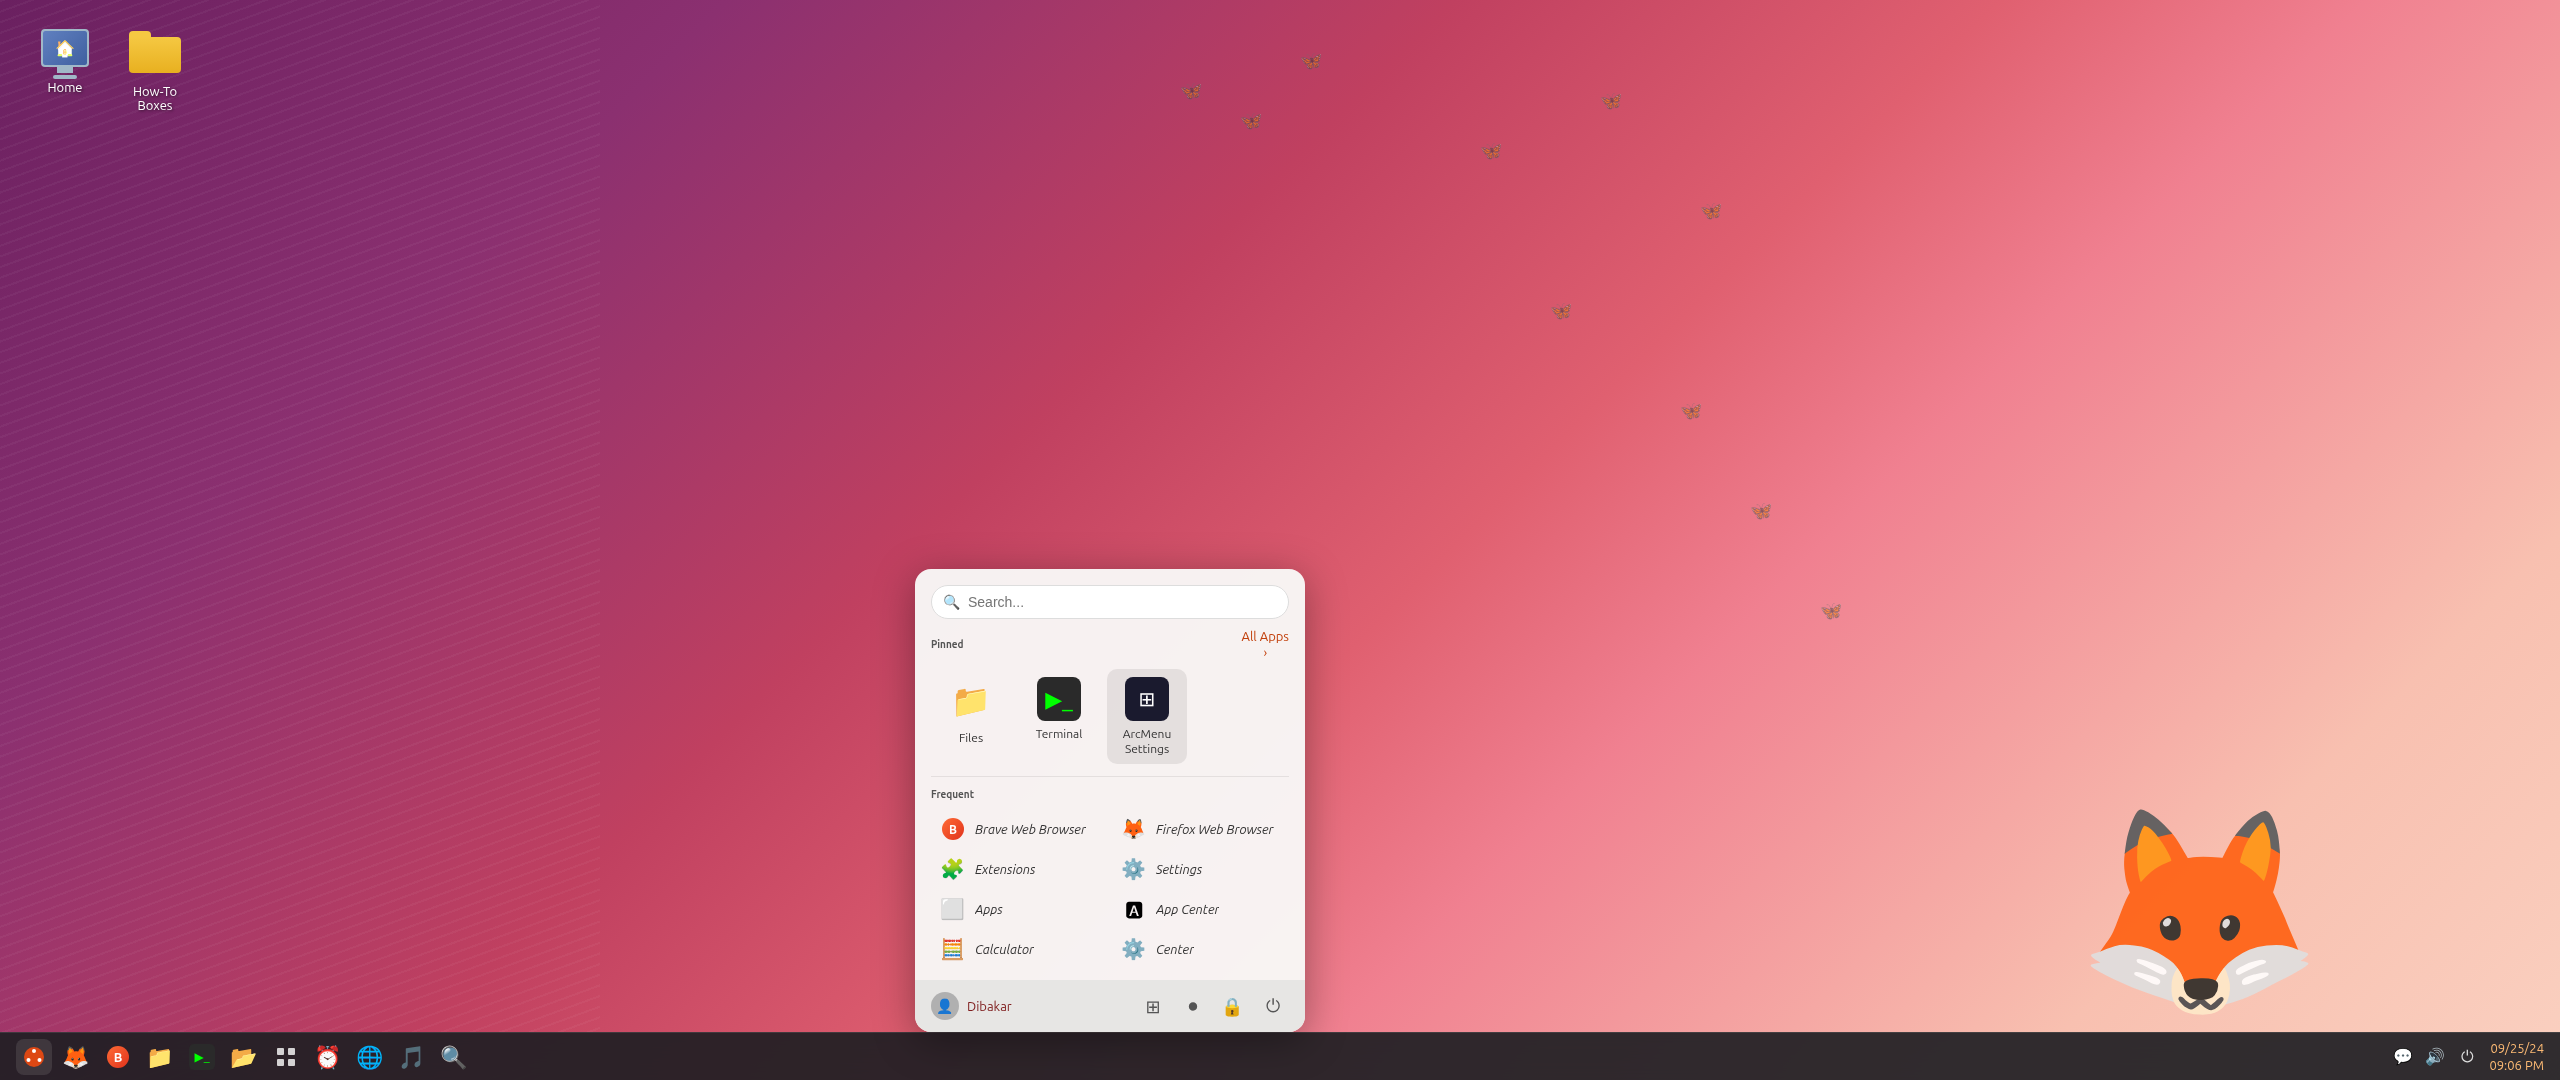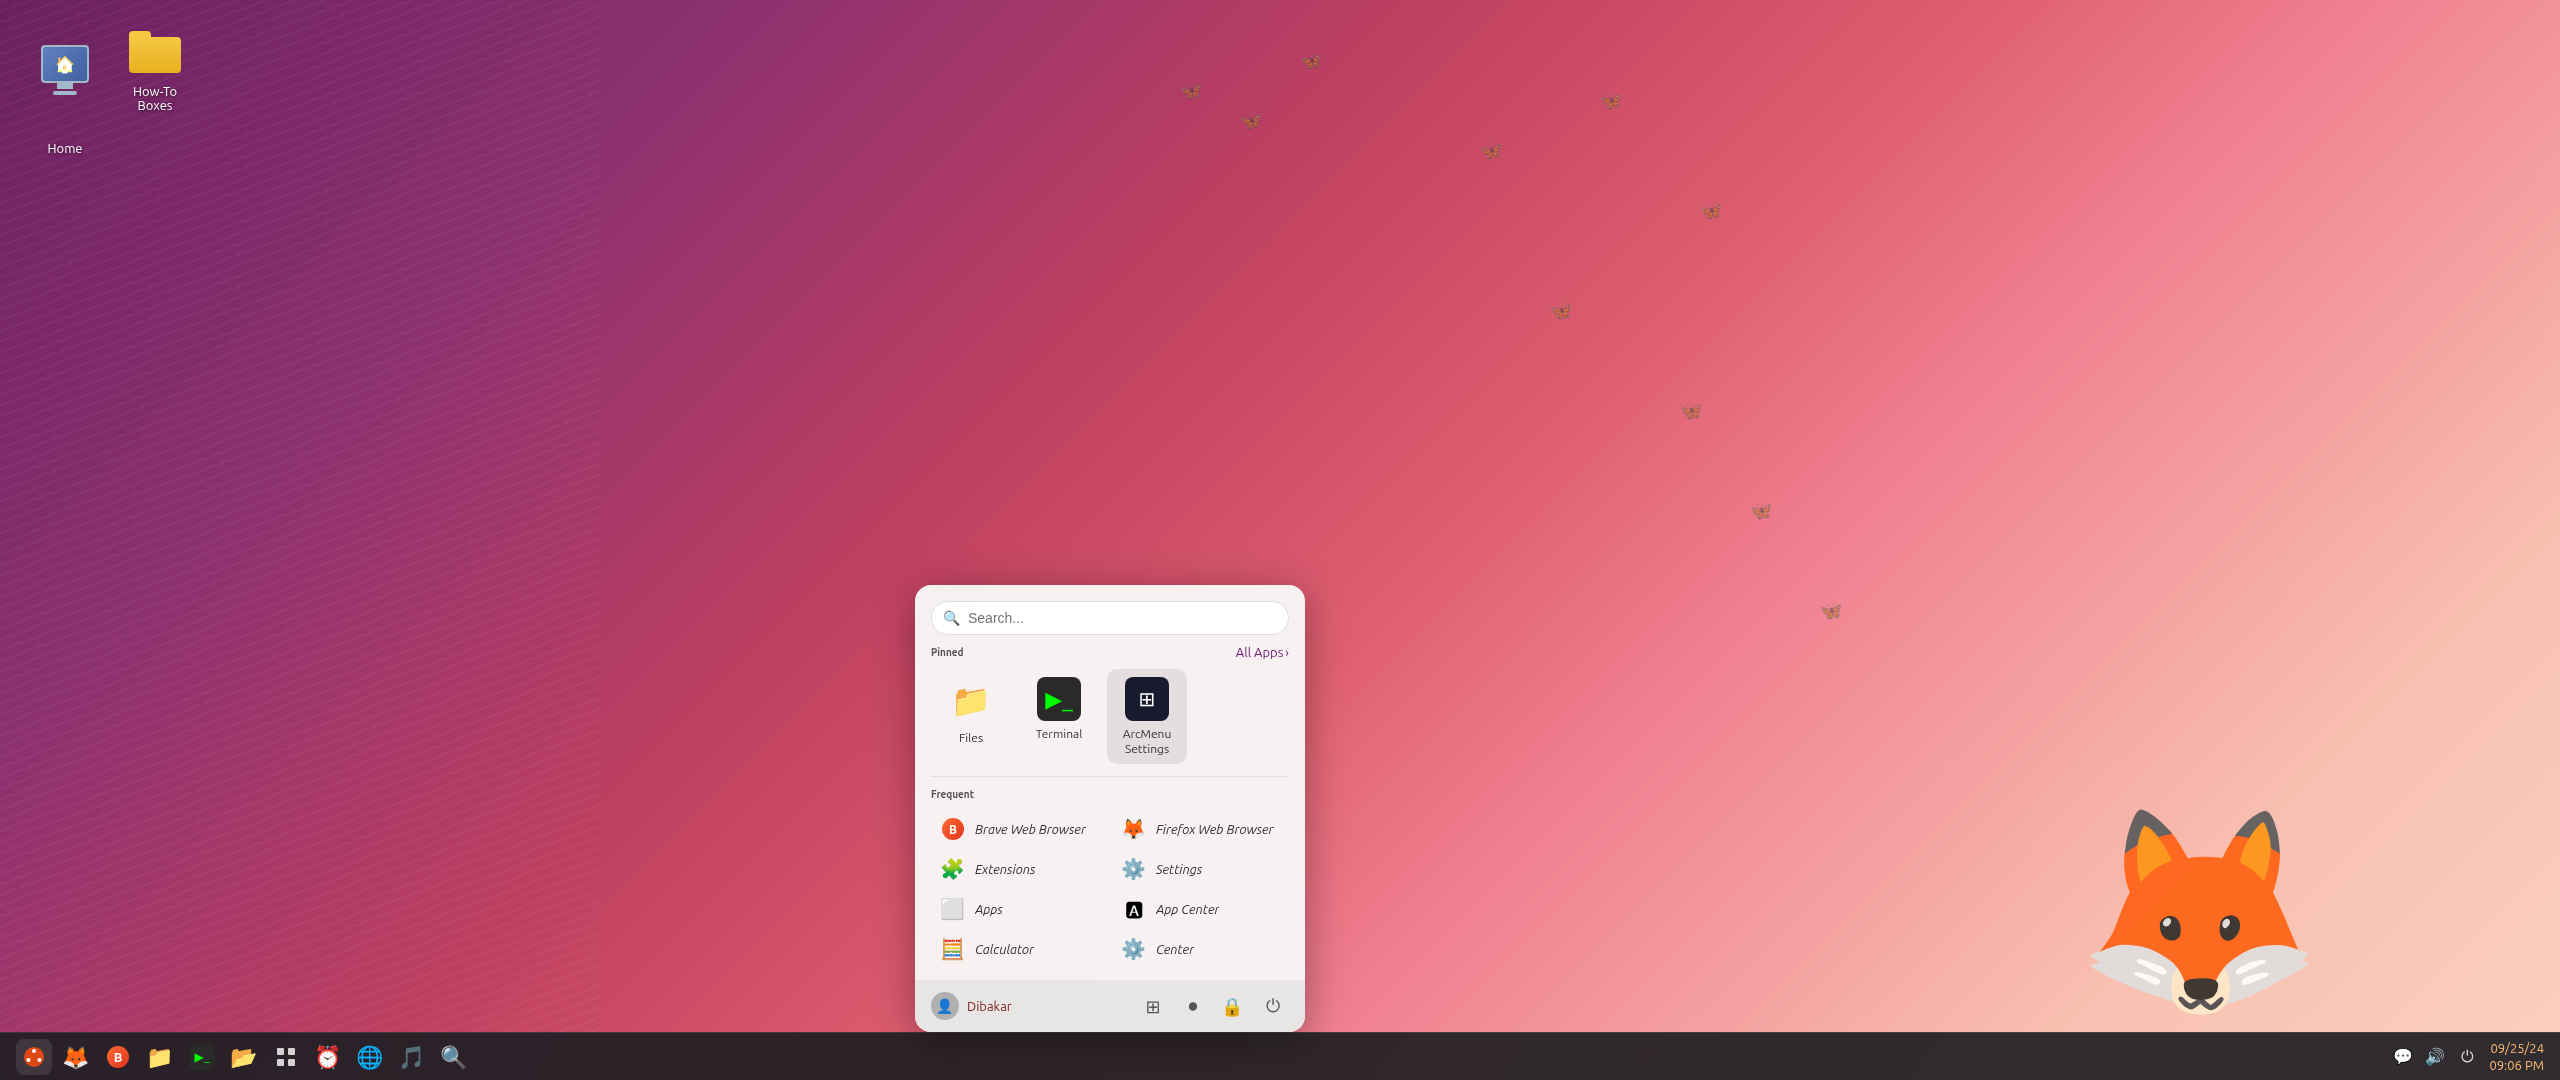--- a/index.html
+++ b/index.html
@@ -222,23 +222,23 @@
     }
 
     .menu-section-title {
       font-size: 10px;
       font-weight: 600;
       color: #555;
     }
 
     .all-apps-link {
       font-size: 13px;
-      color: #701a75;
+      color: #c2410c;
       cursor: pointer;
-      display: flex; align-items: center; gap: 2px;
+      display: flex; align-items: center; gap: 2px; flex-direction: column;
     }
 
     
     .pinned-grid {
       display: flex;
       gap: 8px;
       justify-content: flex-start;
     }
 
     .pinned-app {
@@ -389,21 +389,21 @@
   <div class="butterfly" style="top:110px; left:1240px;">🦋</div>
   <div class="butterfly" style="top:50px; left:1300px;">🦋</div>
   <div class="butterfly" style="top:140px; left:1480px;">🦋</div>
   <div class="butterfly" style="top:90px; left:1600px;">🦋</div>
   <div class="butterfly" style="top:200px; left:1700px;">🦋</div>
   <div class="butterfly" style="top:300px; left:1550px;">🦋</div>
   <div class="butterfly" style="top:400px; left:1680px;">🦋</div>
   <div class="butterfly" style="top:500px; left:1750px;">🦋</div>
   <div class="butterfly" style="top:600px; left:1820px;">🦋</div>
 
-  <div class="desktop-icon" style="top: 32px; left: 20px; gap: 45px;">
+  <div class="desktop-icon" style="top: 16px; left: 20px;">
     <div class="icon-img">
       <div class="monitor-icon">
         <div class="monitor-screen"></div>
       </div>
     </div>
     <span class="icon-label">Home</span>
   </div>
 
   <div class="desktop-icon" style="top: 20px; left: 110px;">
     <div class="icon-img">

